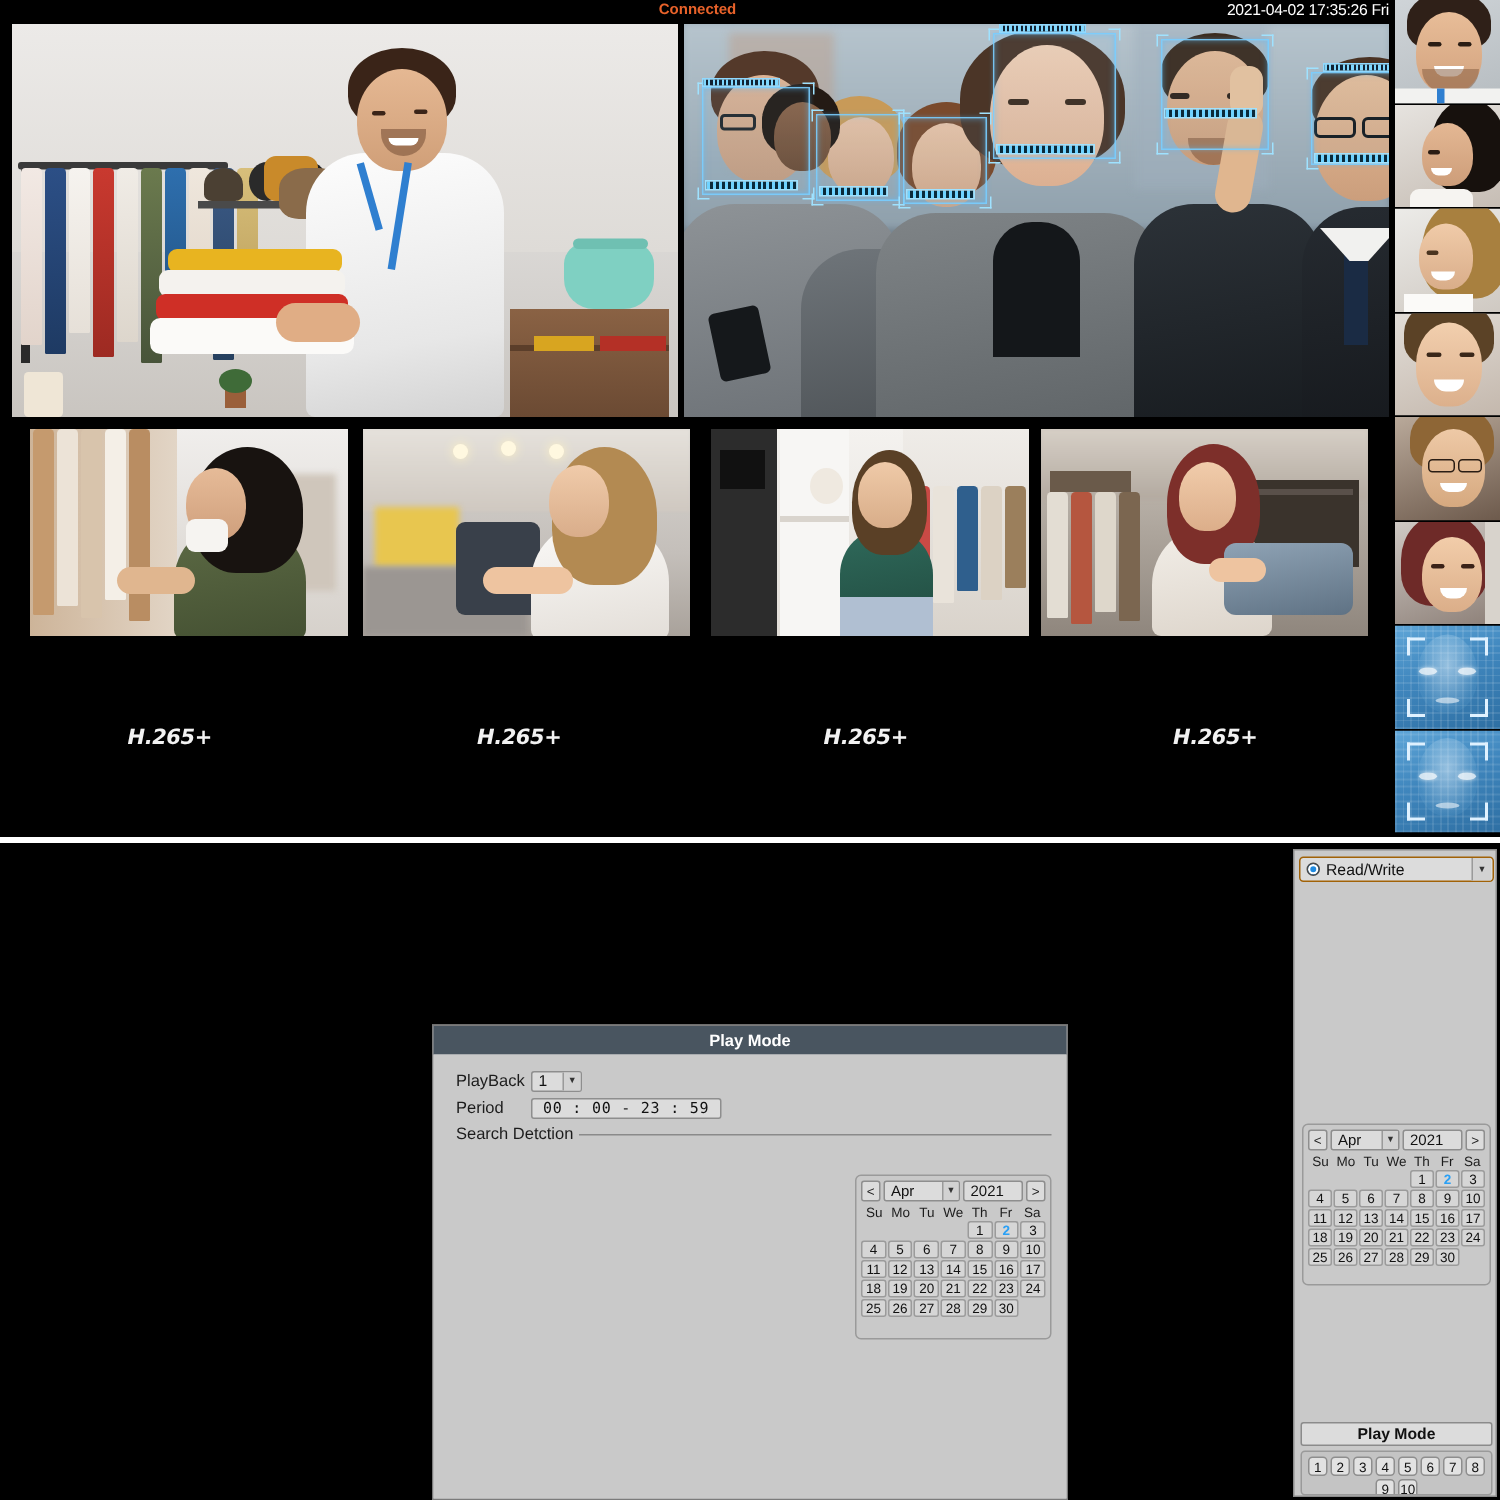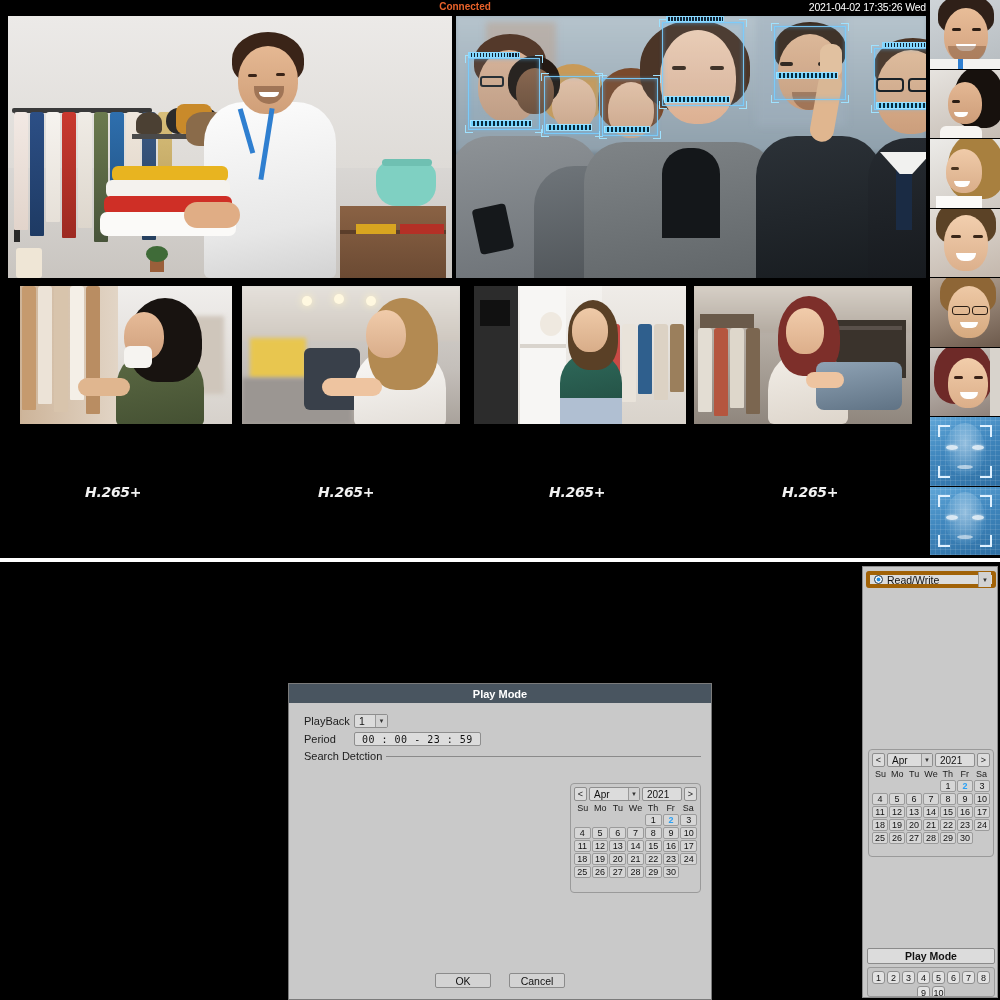--- a/index.html
+++ b/index.html
@@ -285,21 +285,21 @@
     font-size:10.5px; color:#111;
   }
 
   
   #right-panel {
     position:absolute; right:2px; top:4px; width:136px; height:432px;
     background:#c9c9c9; border:1px solid #8c8c8c;
   }
   #rw-select {
     position:absolute; left:3px; top:4px; width:130px; height:17px;
-    background:#dcdcdc; border:4px solid #a16207; border-radius:3px;
+    background:#dcdcdc; border:1px solid #a16207; border-radius:3px;
     display:flex; align-items:center; gap:4px; padding-left:4px;
   }
   #rw-radio {
     width:9px; height:9px; border-radius:50%;
     border:1.5px solid #4a4a4a; background:#1f8ae0;
     box-shadow: inset 0 0 0 1.5px #fff;
   }
   #rw-label { flex:1; font-size:10.5px; color:#111; }
   #rw-arrow {
     width:13px; height:15px; background:#d2d2d2; border-left:1px solid #9a9a9a;
@@ -331,21 +331,21 @@
     font-size:9px; color:#111;
   }
 </style>
 </head>
 <body>
 
 <div id="top-section">
 
   <div id="status-bar">
     <span id="status-connected">Connected</span>
-    <span id="status-time">2021-04-02 17:35:26 Wed</span>
+    <span id="status-time">2021-04-02 17:35:26 Fri</span>
   </div>
 
   <div id="video-grid">
 
     <div class="vpanel" id="panel-1">
       <div class="scene bg-store-a">
 
         <div style="position:absolute;left:0;top:0;width:100%;height:58%;background:linear-gradient(180deg,#eceae8,#dedbd7);"></div>
 
         <div style="position:absolute;left:6px;top:96px;width:6px;height:130px;background:#2a2a2a;"></div>
@@ -751,24 +751,20 @@
               <div class="cal-day">24</div>
               <div class="cal-day">25</div>
               <div class="cal-day">26</div>
               <div class="cal-day">27</div>
               <div class="cal-day">28</div>
               <div class="cal-day">29</div>
               <div class="cal-day">30</div>
             </div>
         </div>
 
-        <div id="dialog-buttons">
-          <div class="dbtn">OK</div>
-          <div class="dbtn">Cancel</div>
-        </div>
 
       </div>
     </div>
   </div>
 
   <div id="right-panel">
 
     <div id="rw-select">
       <span id="rw-radio"></span>
       <span id="rw-label">Read/Write</span>

